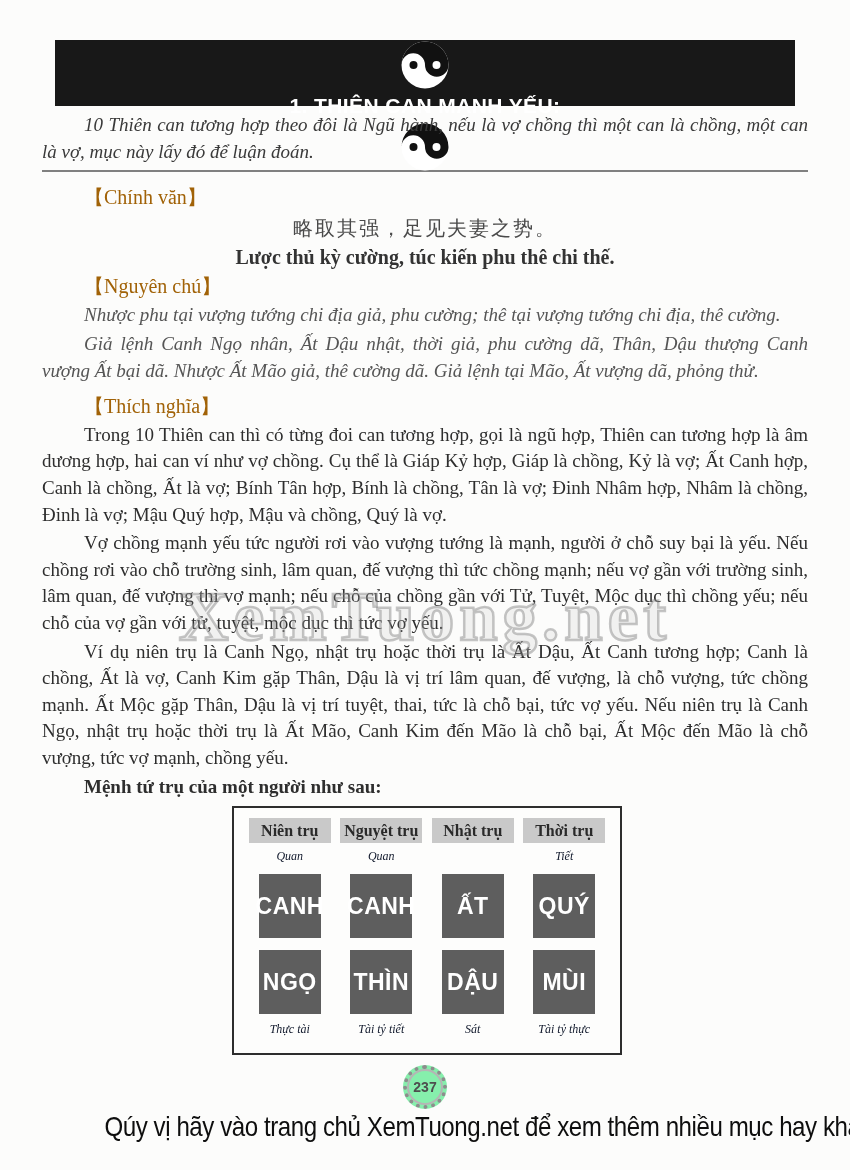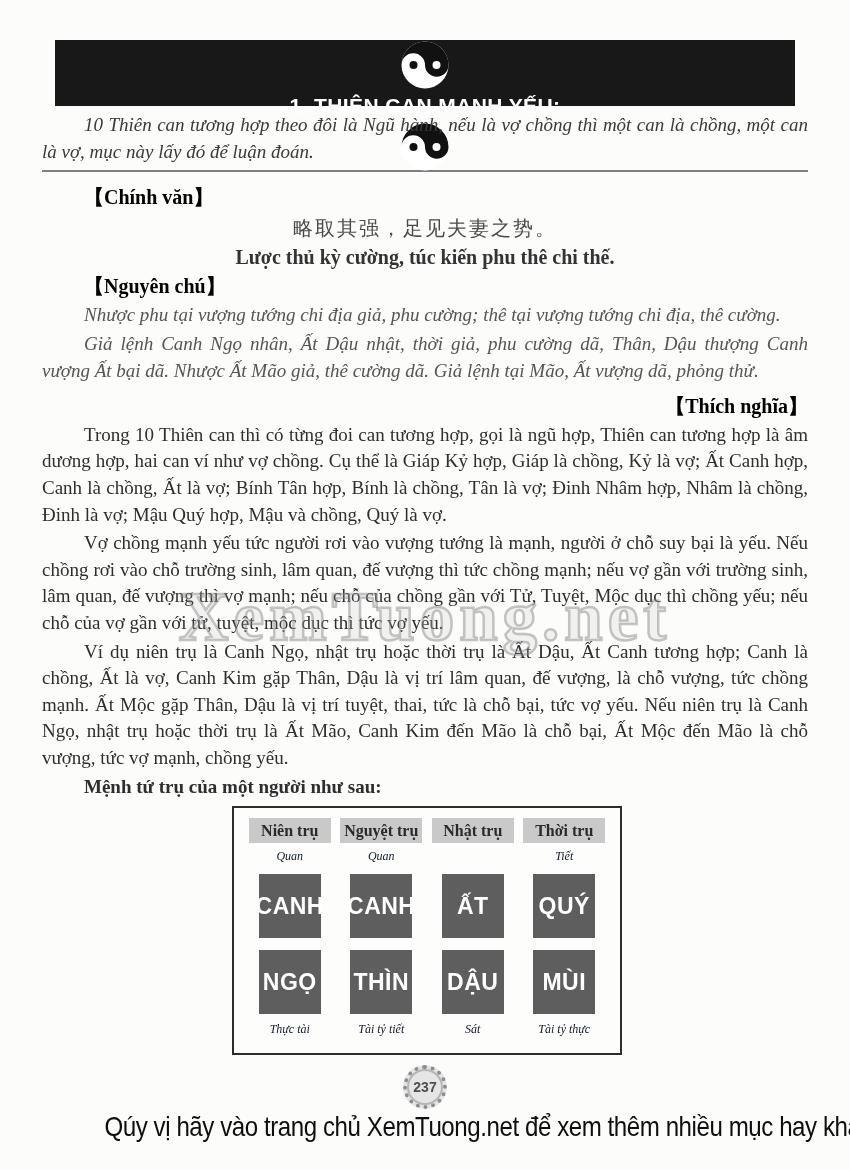--- a/index.html
+++ b/index.html
@@ -41,27 +41,27 @@
     text-align: justify;
     text-indent: 42px;
     color: #3a3a3a;
   }
   .divider { margin-top: 4px; border: 0; border-top: 2px solid #808080; }
 
   
   .sec-label {
     margin-top: 12px;
     padding-left: 42px;
-    font-weight: bold;
+    font-weight: normal;
     font-size: 20px;
     line-height: 1.35;
-    color: #000000;
+    color: #a16207;
   }
   .sec-label.nc { margin-top: 2px; }
-  .sec-label.tn { margin-top: 8px; text-align: right; }
+  .sec-label.tn { margin-top: 8px; }
   .cn-line {
     margin-top: 4px;
     text-align: center;
     font-size: 20px;
     line-height: 1.35;
     color: #4a4a4a;
     letter-spacing: 2px;
   }
   .viet-bold {
     margin-top: 2px;
@@ -160,21 +160,21 @@
   .badge-wrap { margin-top: 10px; display: flex; justify-content: center; }
   .badge {
     width: 44px;
     height: 44px;
     border-radius: 50%;
     border: 4px dotted #8d8d8d;
     box-shadow: inset 0 0 0 2px #b5b5b5;
     display: flex;
     align-items: center;
     justify-content: center;
-    background: #e5e5e5;
+    background: #86efac;
   }
   .badge span {
     font-family: "Liberation Sans", sans-serif;
     font-weight: bold;
     font-size: 14px;
     color: #4e4e4e;
   }
   .footer { margin-top: 2px; text-align: center; }
   .footer span {
     display: inline-block;

